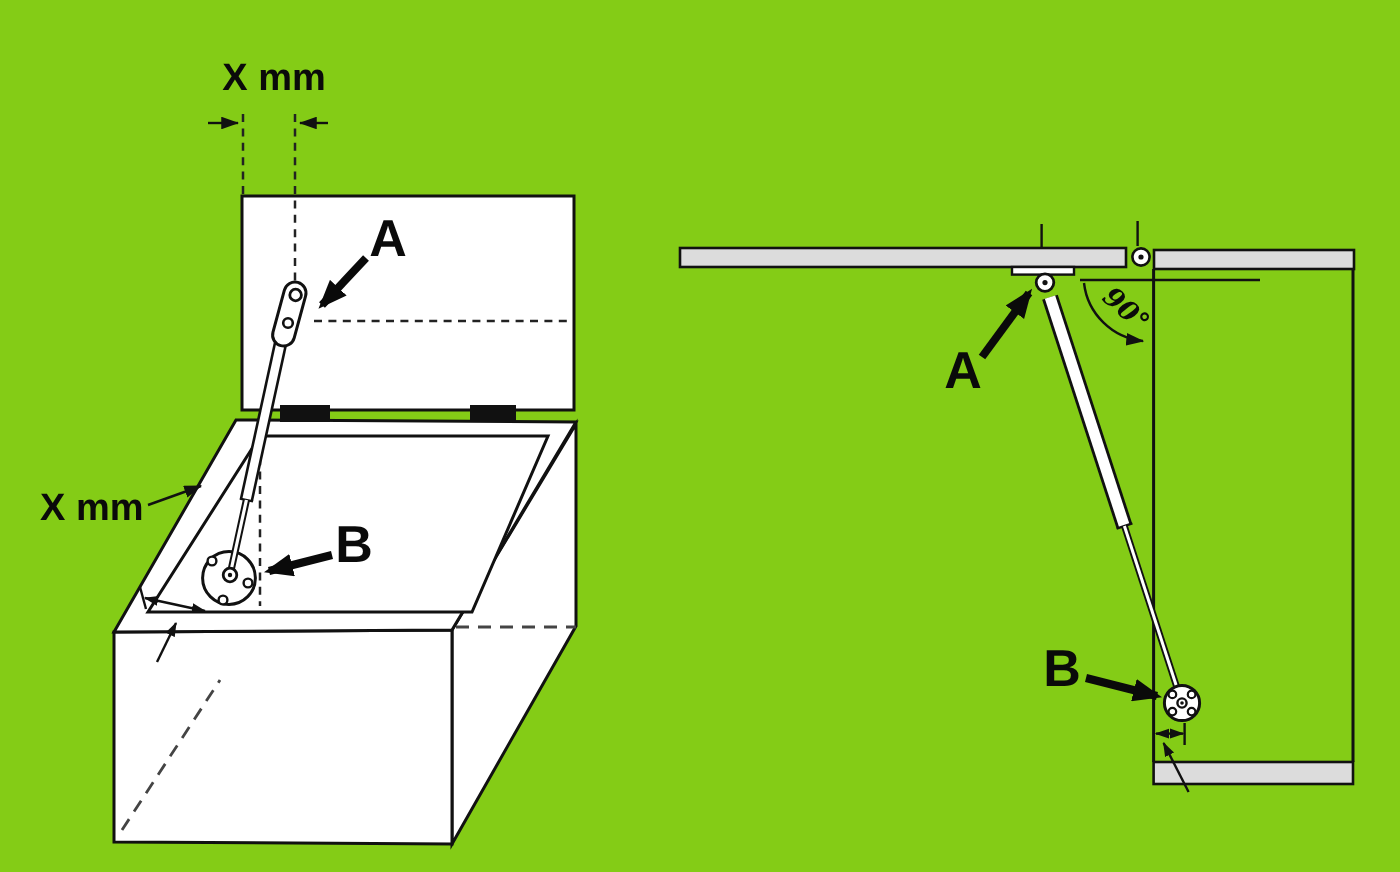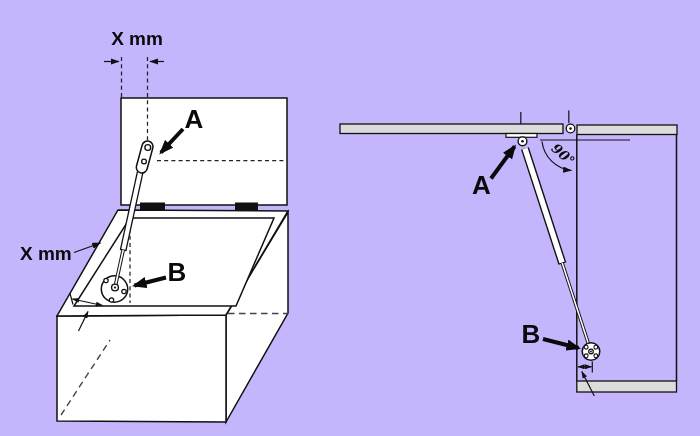--- a/index.html
+++ b/index.html
@@ -1,16 +1,16 @@
 <!DOCTYPE html>
 <html><head>
 <meta charset="utf-8">
 <style>
   html,body{margin:0;padding:0;background:#ffffff;}
-  .stage{position:relative;width:700px;height:436px;background:#c4b5fd;overflow:hidden;
+  .stage{position:relative;width:700px;height:436px;background:#84cc16;overflow:hidden;
          font-family:"Liberation Sans", sans-serif;}
   svg{display:block;}
   .ln{stroke:#111;stroke-width:1.5;fill:none;}
   .lnthin{stroke:#111;stroke-width:1.2;fill:none;}
   .face{fill:#ffffff;stroke:#111;stroke-width:1.5;}
   .panel{stroke:#111;stroke-width:1.3;}
   .dash{stroke:#222;stroke-width:1.25;fill:none;stroke-dasharray:4 3.2;}
   .hid{stroke:#444;stroke-width:1.4;fill:none;stroke-dasharray:6.5 4.5;}
   .dimln{stroke:#111;stroke-width:1.2;fill:none;}
   .thick{stroke:#0a0a0a;stroke-width:4;fill:none;}

